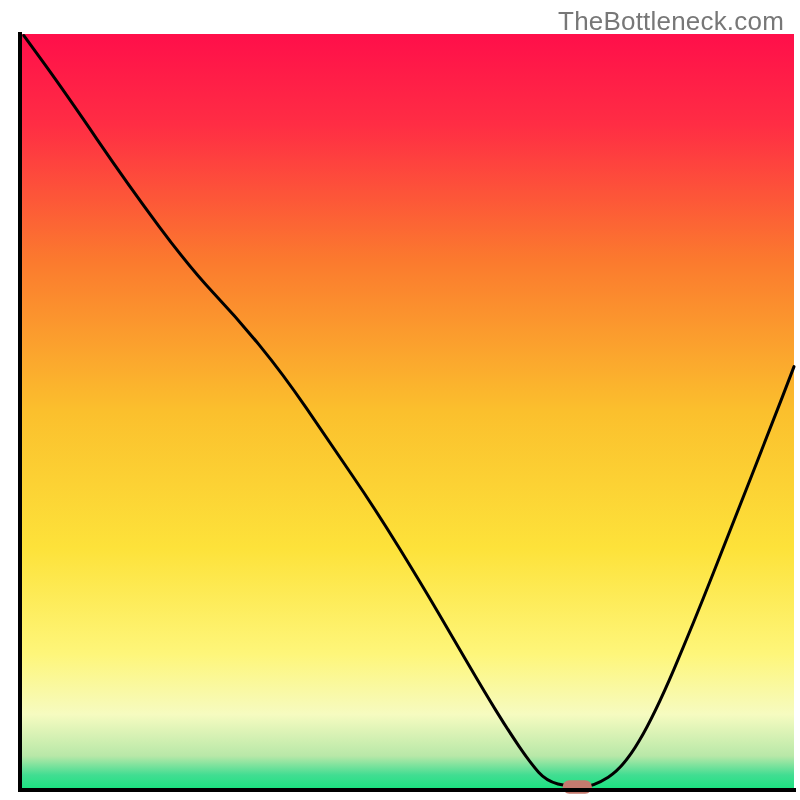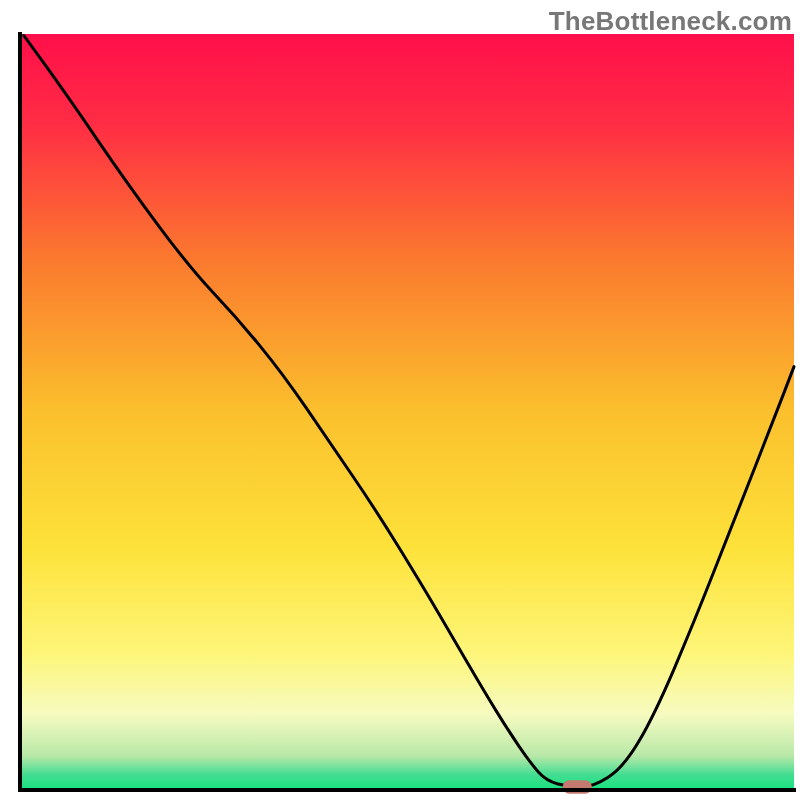--- a/index.html
+++ b/index.html
@@ -11,24 +11,24 @@
     font-family: Arial, Helvetica, sans-serif;
   }
   .chart-container {
     position: relative;
     width: 800px;
     height: 800px;
   }
   .watermark {
     position: absolute;
     top: 6px;
-    right: 8px;
+    right: 16px;
     color: #777777;
     font-size: 26px;
-    font-weight: 700;
+    font-weight: 400;
     letter-spacing: 0.2px;
     z-index: 10;
     text-align: center;
   }
   svg {
     display: block;
   }
 </style>
 </head>
 <body>

